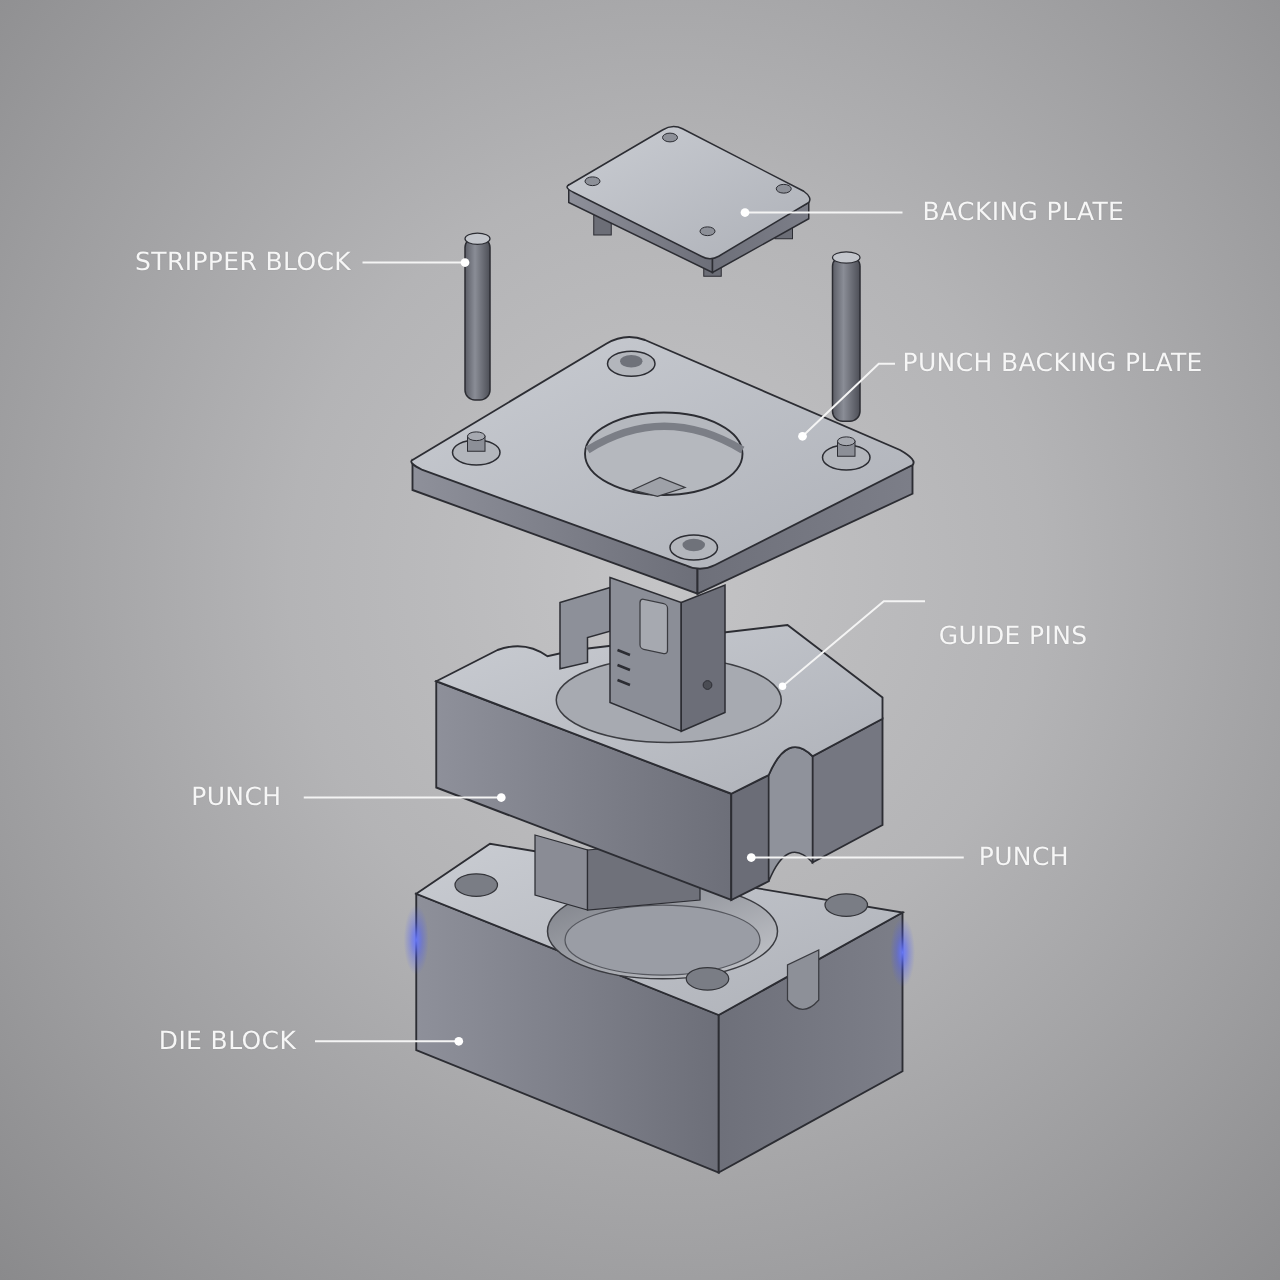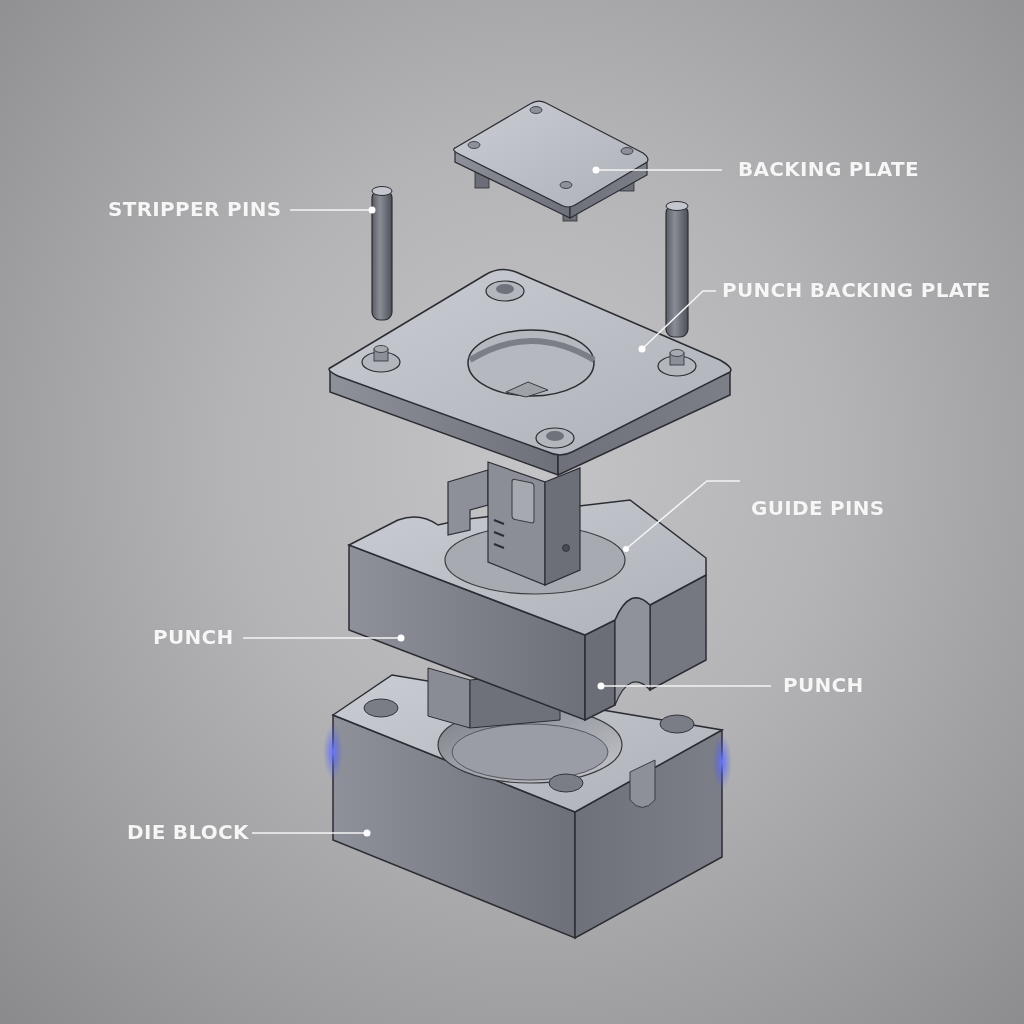--- a/index.html
+++ b/index.html
@@ -4,21 +4,21 @@
   <style>
     html, body { margin:0; padding:0; }
     body {
       width:1024px; height:1024px; overflow:hidden; position:relative;
       background: radial-gradient(ellipse at 52% 45%, #c4c4c6 0%, #b4b4b6 40%, #9c9c9e 75%, #8a8a8c 100%);
       font-family: "DejaVu Sans", "Liberation Sans", sans-serif;
     }
     #stage { position:absolute; left:0; top:0; width:1024px; height:1024px; }
     .label {
       position:absolute; color:#f6f6f6; font-size:20px; letter-spacing:0.3px;
-      font-weight:700; white-space:nowrap; text-shadow:0 0 1px rgba(0,0,0,0.15);
+      font-weight:400; white-space:nowrap; text-shadow:0 0 1px rgba(0,0,0,0.15);
       font-family: "DejaVu Sans", "Liberation Sans", sans-serif;
     }
   </style>
 </head>
 <body>
 
 <div id="stage">
   <svg width="1024" height="1024" viewBox="0 0 1024 1024" xmlns="http://www.w3.org/2000/svg">
     <defs>
       <linearGradient id="topFace" x1="0" y1="0" x2="1" y2="1">
@@ -170,19 +170,19 @@
       <circle cx="642" cy="349" r="3.5"></circle>
       <circle cx="626" cy="549" r="3"></circle>
       <circle cx="401" cy="638" r="3.5"></circle>
       <circle cx="601" cy="686" r="3.5"></circle>
       <circle cx="367" cy="833" r="3.5"></circle>
     </g>
   </svg>
 
   
   <div class="label" style="left:738px; top:157px;">BACKING PLATE</div>
-  <div class="label" style="left:108px; top:197px;">STRIPPER PINS</div>
+  <div class="label" style="left:108px; top:197px;">STRIPPER BLOCK</div>
   <div class="label" style="left:722px; top:278px;text-align:center;">PUNCH BACKING PLATE</div>
   <div class="label" style="left:751px; top:468px;margin-top:28px;">GUIDE PINS</div>
   <div class="label" style="left:153px; top:625px;">PUNCH</div>
   <div class="label" style="left:783px; top:673px;">PUNCH</div>
   <div class="label" style="left:127px; top:820px;">DIE BLOCK</div>
 </div>
 
 </body></html>

